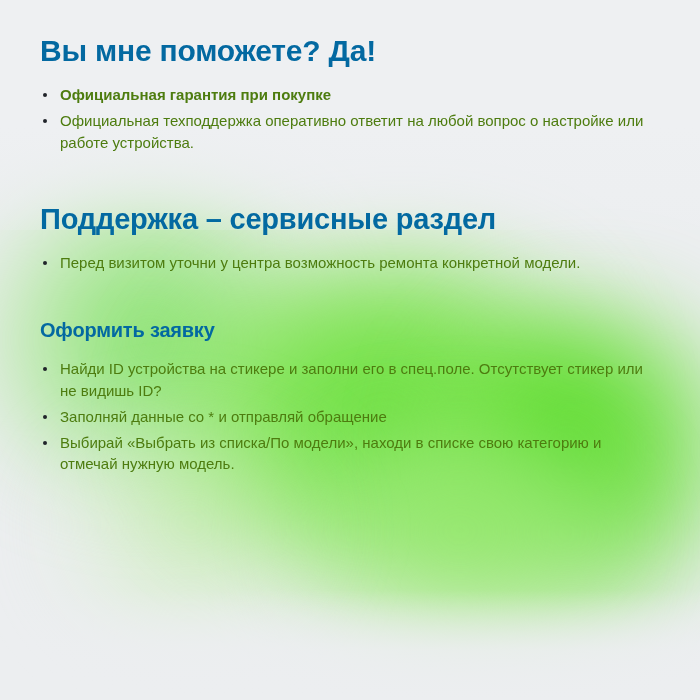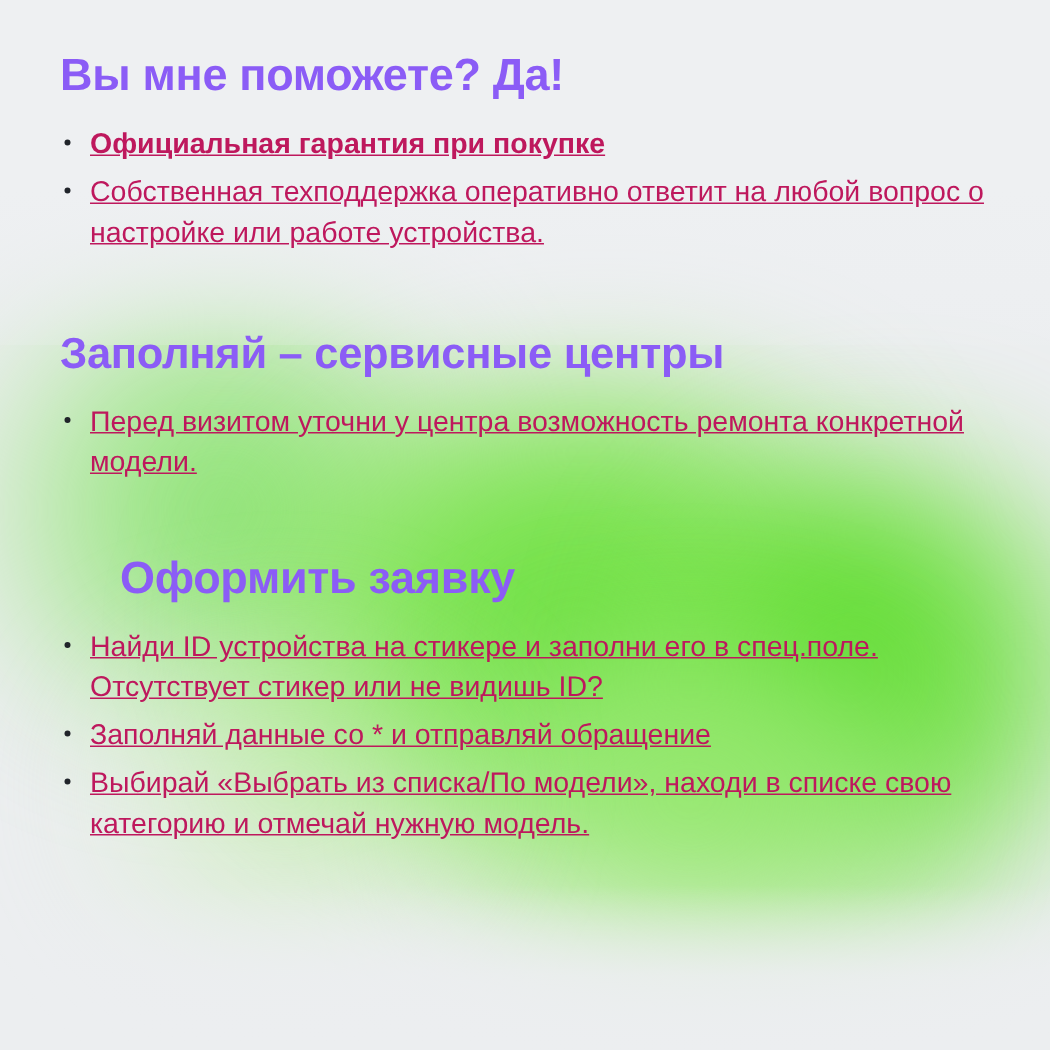--- a/index.html
+++ b/index.html
@@ -87,39 +87,38 @@
     box-sizing: border-box;
   }
 
   .section { margin-bottom: 6px; }
 
   h2.heading {
     margin: 0 0 16px 0;
     font-size: 30px;
     line-height: 1.14;
     font-weight: bold;
-    color: #8b5cf6;
+    color: #0369a1;
     letter-spacing: -0.2px;
   }
   .section-2 h2.heading { font-size: 29px; }
-  .section-3 h2.heading { font-size: 30px; margin-left: 40px; }
+  .section-3 h2.heading { font-size: 20px; }
 
   ul.bullets {
     list-style: none;
     margin: 0;
     padding: 0;
   }
   ul.bullets > li {
     position: relative;
     padding-left: 20px;
     margin-bottom: 5px;
-    font-size: 19px;
+    font-size: 15px;
     line-height: 1.42;
-    color: #be185d;
-    text-decoration: underline;
+    color: #4d7c0f;
   }
   ul.bullets > li .dot {
     position: absolute;
     left: 3px;
     top: 9px;
     width: 4px;
     height: 4px;
     border-radius: 50%;
     background: #20242a;
   }
@@ -147,29 +146,29 @@
 
     <div class="section section-1">
       <h2 class="heading">Вы мне поможете? Да!</h2>
       <ul class="bullets">
         <li class="strong">
           <span class="dot"></span>
           <span>Официальная гарантия при покупке</span>
         </li>
         <li>
           <span class="dot"></span>
-          <span>Собственная техподдержка оперативно ответит на любой вопрос о настройке или работе устройства.</span>
+          <span>Официальная техподдержка оперативно ответит на любой вопрос о настройке или работе устройства.</span>
         </li>
       </ul>
     </div>
 
     <div class="sp-1"></div>
 
     <div class="section section-2">
-      <h2 class="heading">Заполняй – сервисные центры</h2>
+      <h2 class="heading">Поддержка – сервисные раздел</h2>
       <ul class="bullets">
         <li>
           <span class="dot"></span>
           <span>Перед визитом уточни у центра возможность ремонта конкретной модели.</span>
         </li>
       </ul>
     </div>
 
     <div class="sp-2"></div>
 

